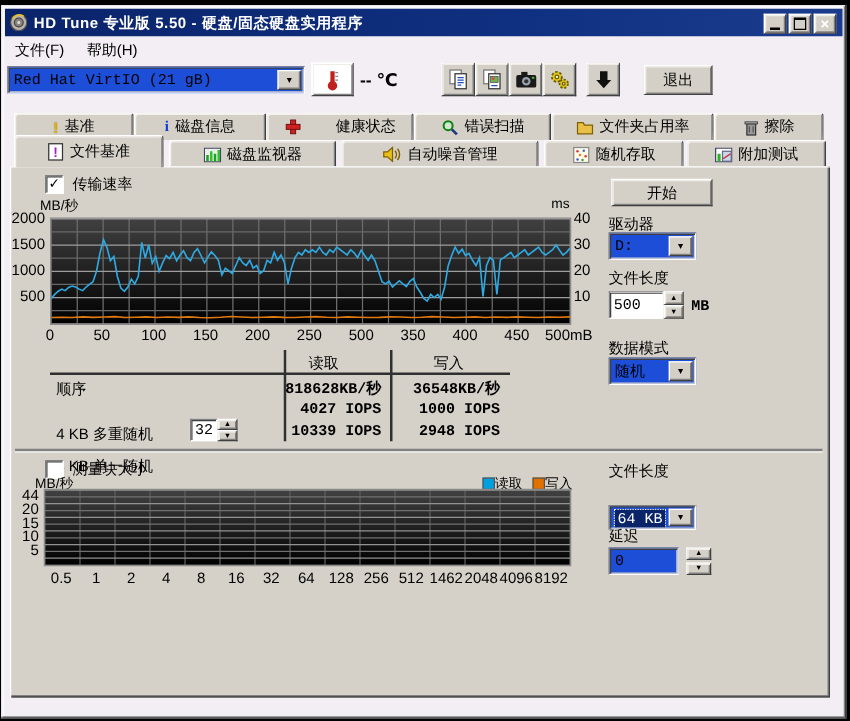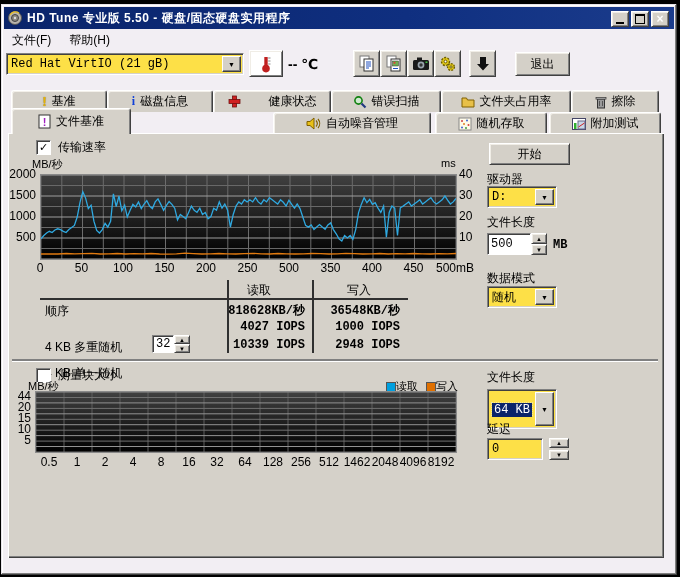--- a/index.html
+++ b/index.html
@@ -14,21 +14,21 @@
   .title-text{margin-left:5px;letter-spacing:0.5px;white-space:nowrap;}
   .winbtn{width:16px;height:14px;background:#d4d0c8;border:1px solid;border-color:#fff #404040 #404040 #fff;
           box-shadow:inset 1px 1px 0 #f0ede6,inset -1px -1px 0 #808080;display:flex;align-items:center;justify-content:center;
           font-size:10px;font-weight:bold;line-height:1;}
   .winbtns{position:absolute;right:5px;top:4px;display:flex;gap:2px;}
   .glyph-min{width:8px;height:2px;background:#000;margin-top:7px;}
   .glyph-max{width:8px;height:7px;border:1px solid #000;border-top-width:2px;}
   .menubar{left:3px;top:27px;width:670px;height:19px;display:flex;align-items:flex-end;gap:14px;padding-left:6px;box-sizing:border-box;}
   .menu-item{padding:1px 2px;}
   
-  .combo{background:#fde047;border:1px solid;border-color:#808080 #fff #fff #808080;
+  .combo{background:#1d4ed8;border:1px solid;border-color:#808080 #fff #fff #808080;
          box-shadow:inset 1px 1px 0 #404040,inset -1px -1px 0 #d4d0c8;display:flex;align-items:center;box-sizing:border-box;}
   .combo .txt{flex:1;padding:0 4px;white-space:nowrap;overflow:hidden;}
   .drop-btn{width:17px;align-self:stretch;margin:2px;background:#d4d0c8;border:1px solid;border-color:#fff #404040 #404040 #fff;
             box-shadow:inset -1px -1px 0 #808080;display:flex;align-items:center;justify-content:center;font-size:7px;}
   .toolbtn{background:#d4d0c8;border:1px solid;border-color:#fff #404040 #404040 #fff;
            box-shadow:inset 1px 1px 0 #f0ede6,inset -1px -1px 0 #808080;display:flex;align-items:center;justify-content:center;box-sizing:border-box;}
   
   .tab{background:#d4d0c8;border:1px solid #404040;border-bottom:none;border-top-color:#fff;border-left-color:#fff;
        border-radius:3px 3px 0 0;box-shadow:inset 1px 1px 0 #f3f0ea,inset -1px 0 0 #808080;
        display:flex;align-items:center;justify-content:center;gap:5px;box-sizing:border-box;}
@@ -213,20 +213,32 @@
 
   <div class="abs tab active" style="left:10px;top:104px;width:120px;height:26px;">
     <span>
       <svg width="13" height="15" viewBox="0 0 13 15">
           <rect x="1" y="1" width="11" height="13" fill="#fff" stroke="#333"></rect>
           <text x="6.5" y="11.5" text-anchor="middle" font-size="11" font-weight="bold" fill="#a020c0">!</text>
         </svg>
     </span>
     <span>文件基准</span>
   </div>
+  <div class="abs tab" style="left:134px;top:108px;width:134px;height:22px;">
+    <span>
+      <svg width="14" height="12" viewBox="0 0 14 12">
+          <rect x="0.5" y="0.5" width="13" height="11" fill="#e8f0e8" stroke="#446"></rect>
+          <rect x="2" y="6" width="2" height="5" fill="#20a020"></rect>
+          <rect x="5" y="3" width="2" height="8" fill="#30c030"></rect>
+          <rect x="8" y="5" width="2" height="6" fill="#20a020"></rect>
+          <rect x="11" y="2" width="2" height="9" fill="#30c030"></rect>
+        </svg>
+    </span>
+    <span>磁盘监视器</span>
+  </div>
   <div class="abs tab" style="left:272px;top:108px;width:158px;height:22px;justify-content:center;">
     <span>
       <svg width="15" height="13" viewBox="0 0 15 13">
           <polygon points="1,4.5 4,4.5 8,1 8,12 4,8.5 1,8.5" fill="#e8c018" stroke="#806000"></polygon>
           <path d="M10 3.5 A4.5 4.5 0 0 1 10 9.5" fill="none" stroke="#806000" stroke-width="1.2"></path>
           <path d="M12 2 A7 7 0 0 1 12 11" fill="none" stroke="#806000" stroke-width="1.2"></path>
         </svg>
     </span>
     <span>自动噪音管理</span>
   </div>
@@ -449,21 +461,21 @@
 
     <div class="abs" style="left:479px;top:137px;">数据模式</div>
     <div class="abs combo" style="left:479px;top:153px;width:70px;height:22px;">
       <span class="txt">随机</span>
       <span class="drop-btn">
           <span>▼</span>
         </span>
     </div>
 
     <div class="abs" style="left:479px;top:236px;">文件长度</div>
-    <div class="abs combo" style="left:479px;top:256px;width:70px;height:40px;">
+    <div class="abs combo" style="left:479px;top:271px;width:70px;height:20px;">
       <span class="txt"><span class="sel-text mono">64 KB</span></span>
       <span class="drop-btn">
           <span>▼</span>
         </span>
     </div>
 
     <div class="abs" style="left:479px;top:288px;">延迟</div>
     <div class="abs sunken combo" style="left:479px;top:305px;width:56px;height:22px;">
       <span class="txt mono">0</span>
     </div>

